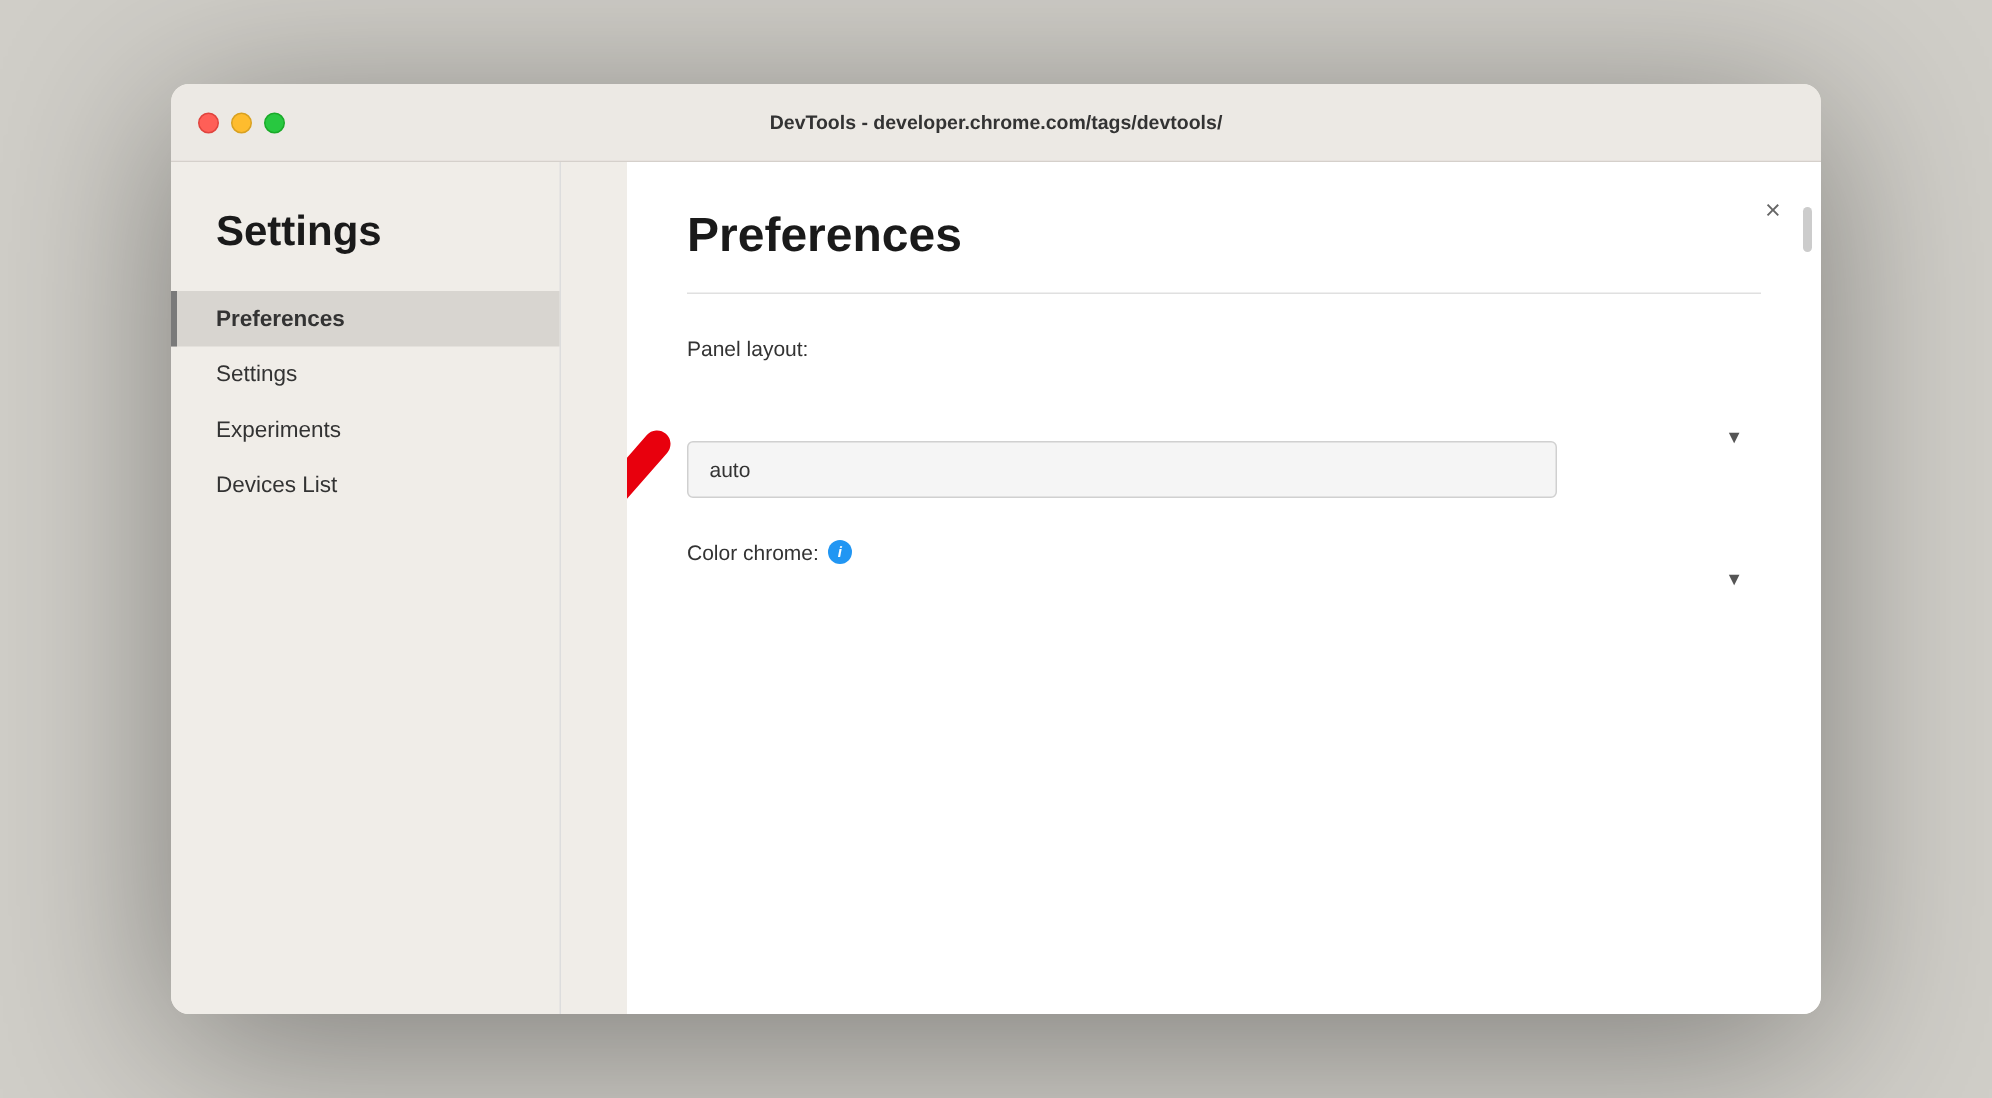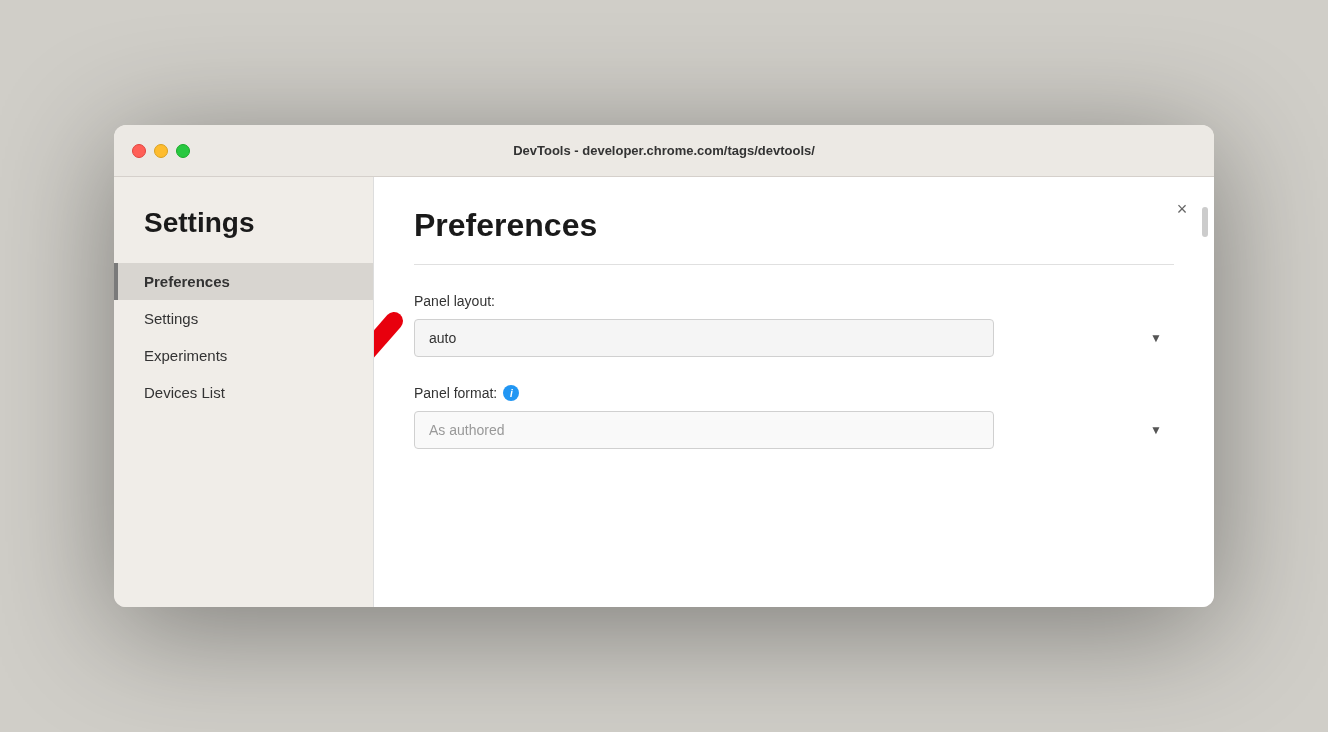--- a/index.html
+++ b/index.html
@@ -8,21 +8,21 @@
       background: #d0cec8;
       display: flex;
       align-items: center;
       justify-content: center;
       min-height: 100vh;
       font-family: -apple-system, BlinkMacSystemFont, 'Segoe UI', Helvetica, Arial, sans-serif;
     }
 
     .window-wrapper {
       width: 1100px;
-      height: 482px;
+      height: 620px;
       position: relative;
       filter: drop-shadow(0 20px 60px rgba(0,0,0,0.4));
     }
 
     .window {
       width: 100%;
       height: 100%;
       background: #f0ede8;
       border-radius: 12px;
       overflow: hidden;
@@ -67,20 +67,21 @@
       font-weight: 600;
       color: #333;
       white-space: nowrap;
     }
 
     
     .content {
       display: flex;
       flex: 1;
       overflow: hidden;
+      gap: 44px;
     }
 
     
     .sidebar {
       width: 260px;
       background: #f0ede8;
       padding: 30px 0 0 0;
       flex-shrink: 0;
       border-right: 1px solid #ddd;
     }
@@ -207,20 +208,21 @@
       max-width: 580px;
       padding: 10px 36px 10px 14px;
       font-size: 14px;
       color: #333;
       background: #f5f5f5;
       border: 1px solid #d0d0d0;
       border-radius: 4px;
       appearance: none;
       cursor: pointer;
       outline: none;
+      margin-top: 44px;
     }
 
     .select-field.dimmed {
       color: #999;
       background: #f9f9f9;
     }
 
     .select-arrow {
       position: absolute;
       right: 12px;
@@ -282,30 +284,24 @@
         <div class="select-wrapper">
           <select class="select-field">
             <option value="auto">auto</option>
             <option value="horizontal">horizontal</option>
             <option value="vertical">vertical</option>
           </select>
           <span class="select-arrow">▼</span>
         </div>
 
         <div class="field-label">
-          <span>Panel format:</span>
+          <span>Color chrome:</span>
           <span class="info-icon">i</span>
         </div>
         <div class="select-wrapper" style="position:relative;">
-          <select class="select-field dimmed">
-            <option value="as-authored">As authored</option>
-            <option value="hex">HEX</option>
-            <option value="rgb">RGB</option>
-            <option value="hsl">HSL</option>
-          </select>
           <span class="select-arrow">▼</span>
 
           
           <div style="position:absolute; left: -140px; top: -110px; pointer-events:none;">
             <svg width="160" height="130" viewBox="0 0 160 130">
 
               <g transform="rotate(0)">
 
                 <line x1="120" y1="20" x2="50" y2="100" stroke="#e8000d" stroke-width="18" stroke-linecap="round"></line>
 

